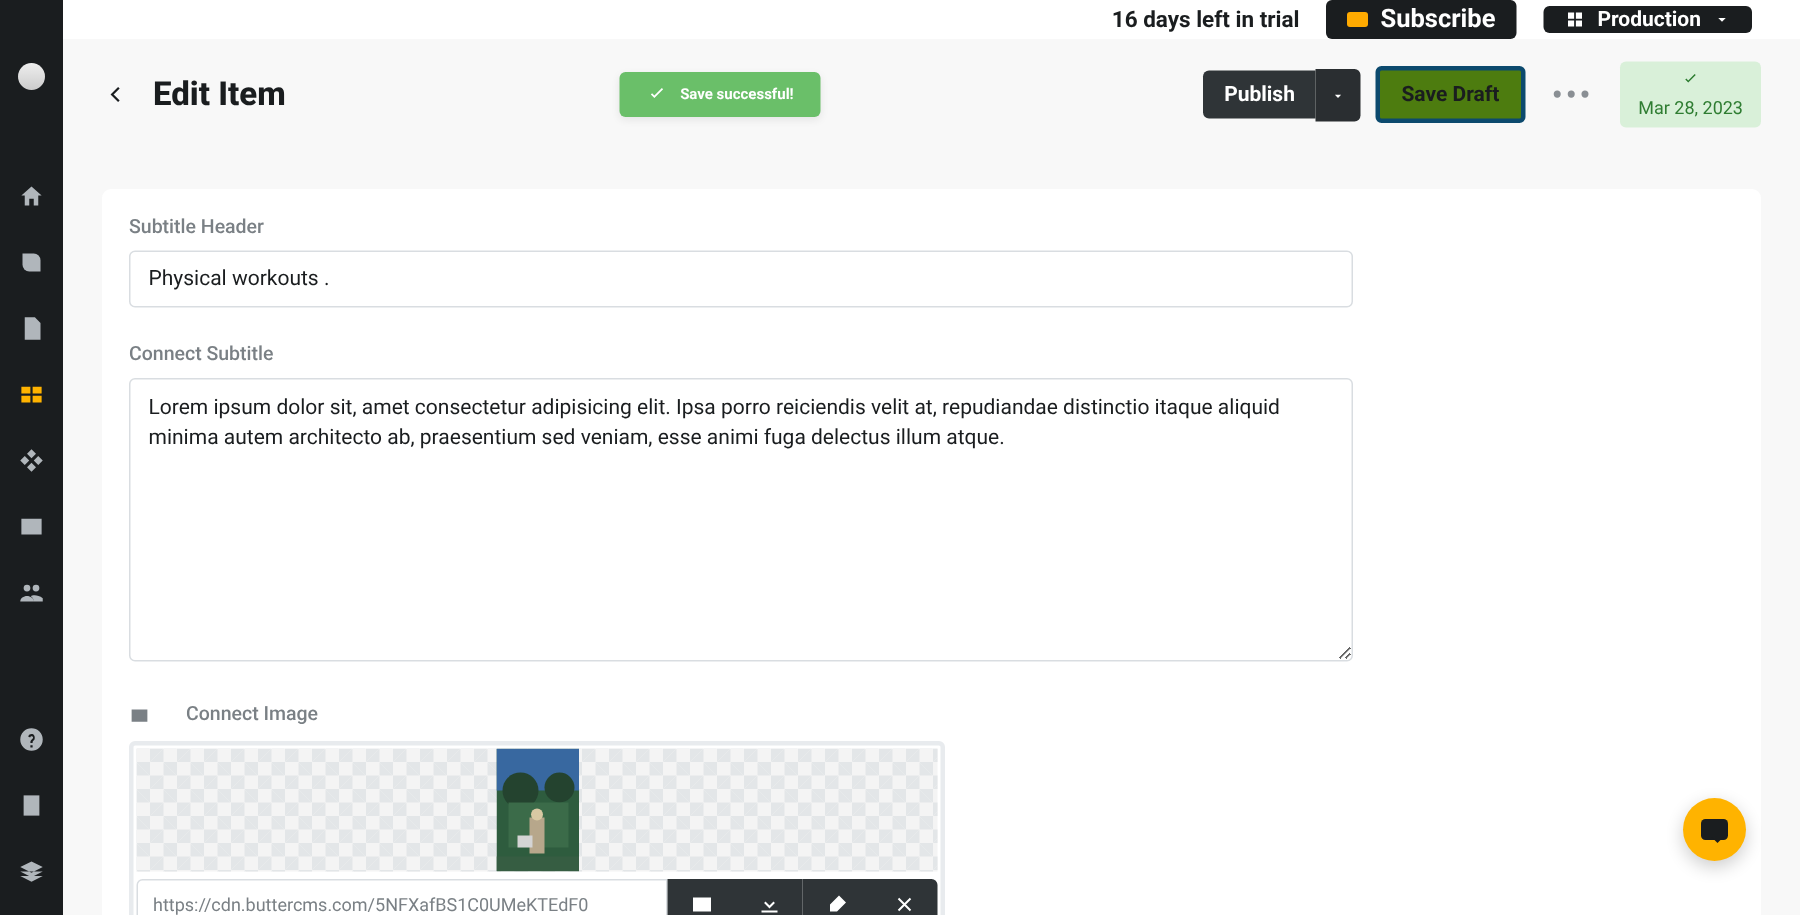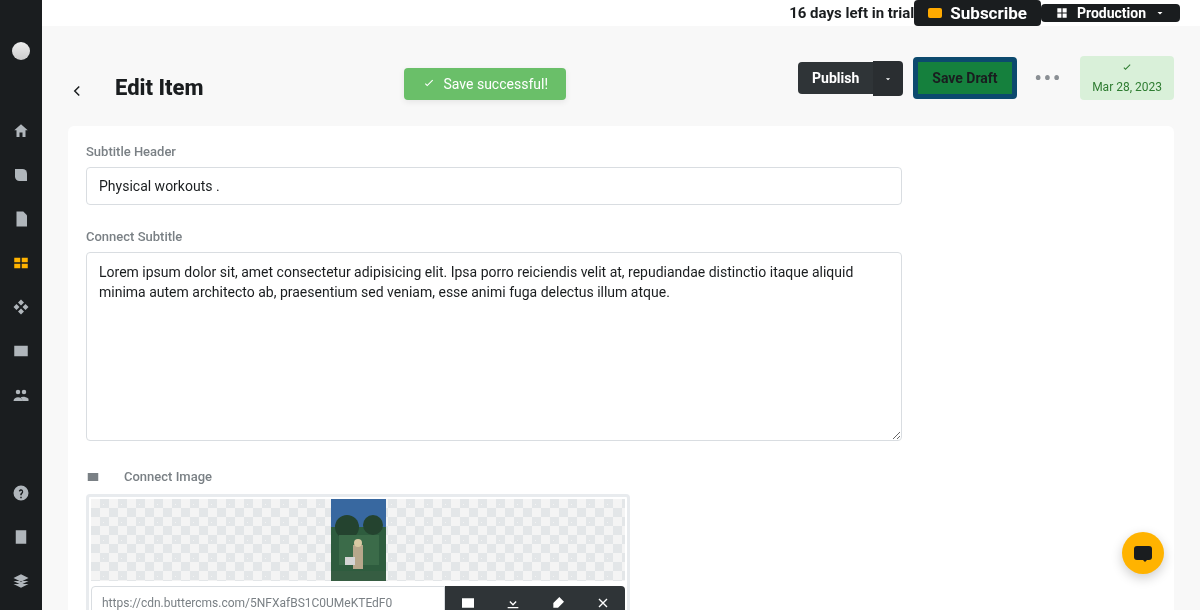--- a/index.html
+++ b/index.html
@@ -7,39 +7,39 @@
 
 
 .sidebar { position: absolute; left: 0; top: 0; width: 42px; height: 610px; background: #1a1d1f; display: flex; flex-direction: column; align-items: center; }
 .sidebar-avatar { width: 18px; height: 18px; border-radius: 50%; background: linear-gradient(#eee,#ccc); margin-top: 42px; }
 .sidebar-group-top { margin-top: 62px; display: flex; flex-direction: column; gap: 26px; align-items: center; }
 .sidebar-group-bottom { margin-top: auto; margin-bottom: 20px; display: flex; flex-direction: column; gap: 26px; align-items: center; }
 .sb-icon { width: 18px; height: 18px; fill: #b0b6bb; display:block; }
 .sb-icon-active { fill:#ffb300; }
 
 
-.topbar { position:absolute; left:42px; top:0; right:0; height:26px; background:#fff; display:flex; justify-content:flex-end; align-items:center; padding-right:20px; gap:0; }
+.topbar { position:absolute; left:42px; top:0; right:12px; height:26px; background:#fff; display:flex; justify-content:flex-end; align-items:center; padding-right:20px; gap:18px; }
 .trial-text { font-weight:700; color:#1a1d1f; font-size:15px; }
 .btn-sub { background:#1a1d1f; color:#fff; font-weight:700; font-size:17px; padding:0 14px; height:26px; line-height:26px; border-radius:4px; display:flex; align-items:center; gap:8px; }
 .icon-card { width:14px; height:10px; border-radius:2px; background:linear-gradient(#ffaa00 0 50%, #ffaa00 50% 100%); }
 .btn-prod { background:#1a1d1f; color:#fff; font-weight:700; font-size:14px; padding:0 14px; height:18px; line-height:26px; border-radius:4px; display:flex; align-items:center; gap:8px; }
 .btn-prod svg { fill:#fff; }
 
 
 .panel { position:absolute; left:42px; top:26px; right:0; bottom:0; background:#f8f8f8; }
-.hdr { display:flex; align-items:flex-end; height:74px; padding:0 26px; gap:29px; }
+.hdr { display:flex; align-items:center; height:74px; padding:0 26px; gap:16px; }
 .back { width:18px; height:18px; cursor:pointer; }
 .title { font-size:22px; font-weight:800; color:#1a1d1f; }
-.toast { margin-left:auto; margin-right:auto; display:flex; align-items:center; gap:8px; background:#6abf69; color:#fff; font-weight:400; font-size:14px; padding:8px 18px; border-radius:4px; box-shadow:0 2px 6px rgba(0,0,0,.08); }
+.toast { margin-left:auto; margin-right:auto; display:flex; align-items:center; gap:8px; background:#6abf69; color:#fff; font-weight:700; font-size:10px; padding:8px 18px; border-radius:4px; box-shadow:0 2px 6px rgba(0,0,0,.08); }
 .toast svg { fill:#fff; }
 .action-group { display:flex; align-items:center; gap:10px;margin-left:32px; }
 .btn-publish { display:flex; align-items:center; }
 .btn-publish .main { background:#2f3437; color:#fff; font-weight:700; font-size:14px; padding:8px 14px; border-radius:4px 0 0 4px; }
 .btn-publish .caret { background:#2a2e31; color:#fff; padding:8px 10px; border-radius:0 4px 4px 0; }
-.btn-draft { background:#15803d; border:5px solid #0c4a6e; color:#1a1d1f; font-weight:700; font-size:14px; padding:8px 14px; border-radius:4px; }
+.btn-draft { background:#4d7c0f; border:3px solid #0c4a6e; color:#1a1d1f; font-weight:700; font-size:14px; padding:8px 14px; border-radius:4px; }
 .btn-more { color:#8a8f94; font-size:20px; padding:4px 8px; cursor:pointer; letter-spacing:2px; font-weight:700; }
 .status-pill { display:flex; align-items:center; gap:6px; background:#d9f0d9; color:#2f7d32; font-size:12px; font-weight:400; padding:6px 12px; border-radius:4px;flex-direction:column; }
 
 
 .card { position:absolute; left:26px; right:26px; top:100px; bottom:-140px; background:#fff; border-radius:6px; box-shadow:0 1px 0 rgba(0,0,0,.04); padding:18px; overflow:hidden; }
 .label { color:#7a8085; font-size:13px; font-weight:500; margin-bottom:8px; display:block;}
 .label-w-icon { display:flex; align-items:center; gap:24px; }
 .input { width:816px; border:1px solid #d9dde1; border-radius:4px; padding:10px 12px; font-size:14px; color:#1a1d1f; font-family:inherit; }
 .section-gap { margin-top:24px; }
 .textarea { width:816px; height:189px; border:1px solid #d9dde1; border-radius:4px; padding:10px 12px; font-size:14px; color:#1a1d1f; font-family:inherit; resize:both; line-height:1.4; }

